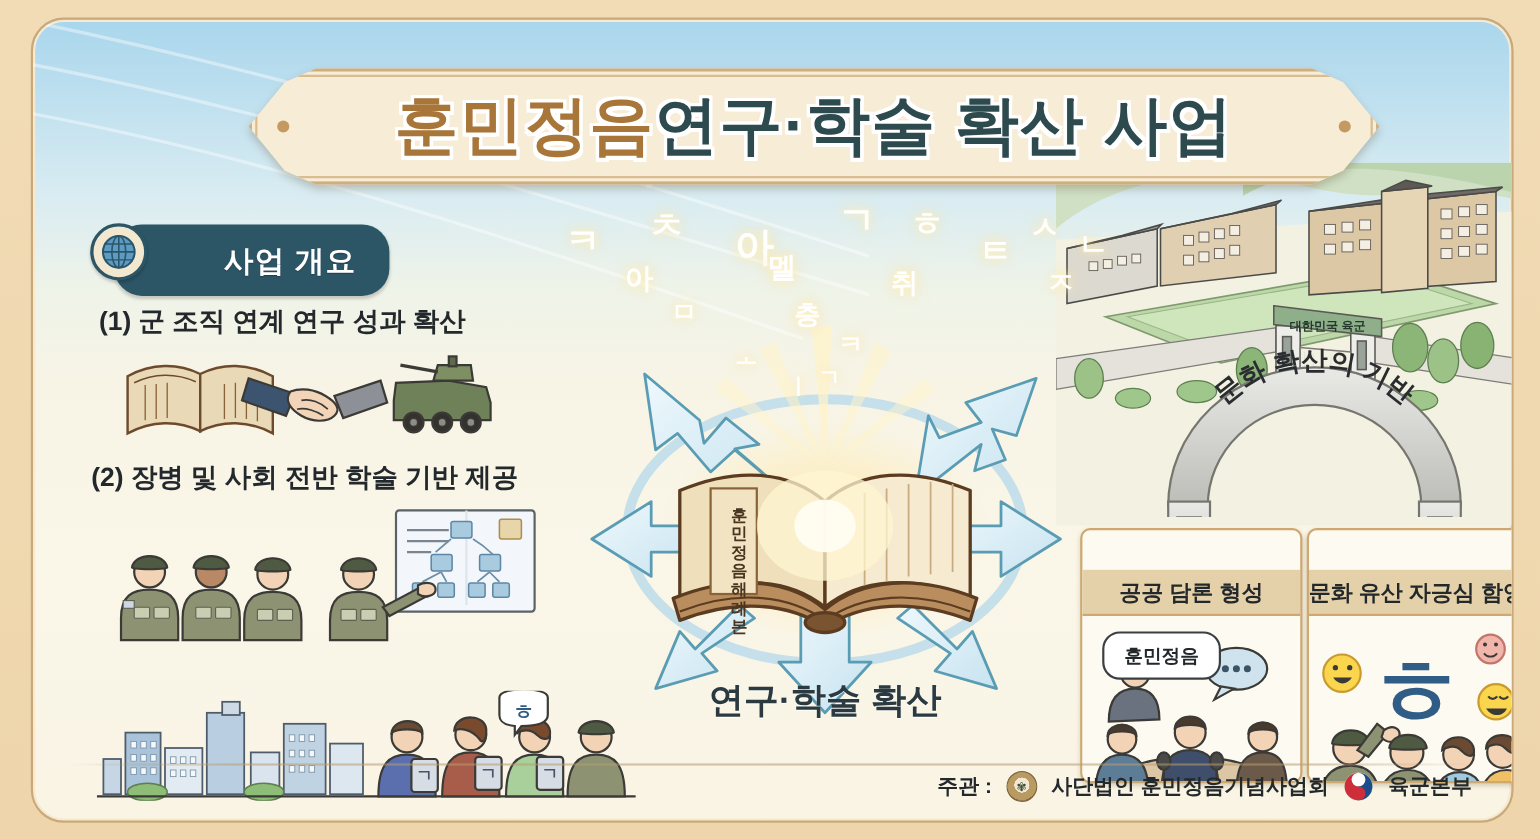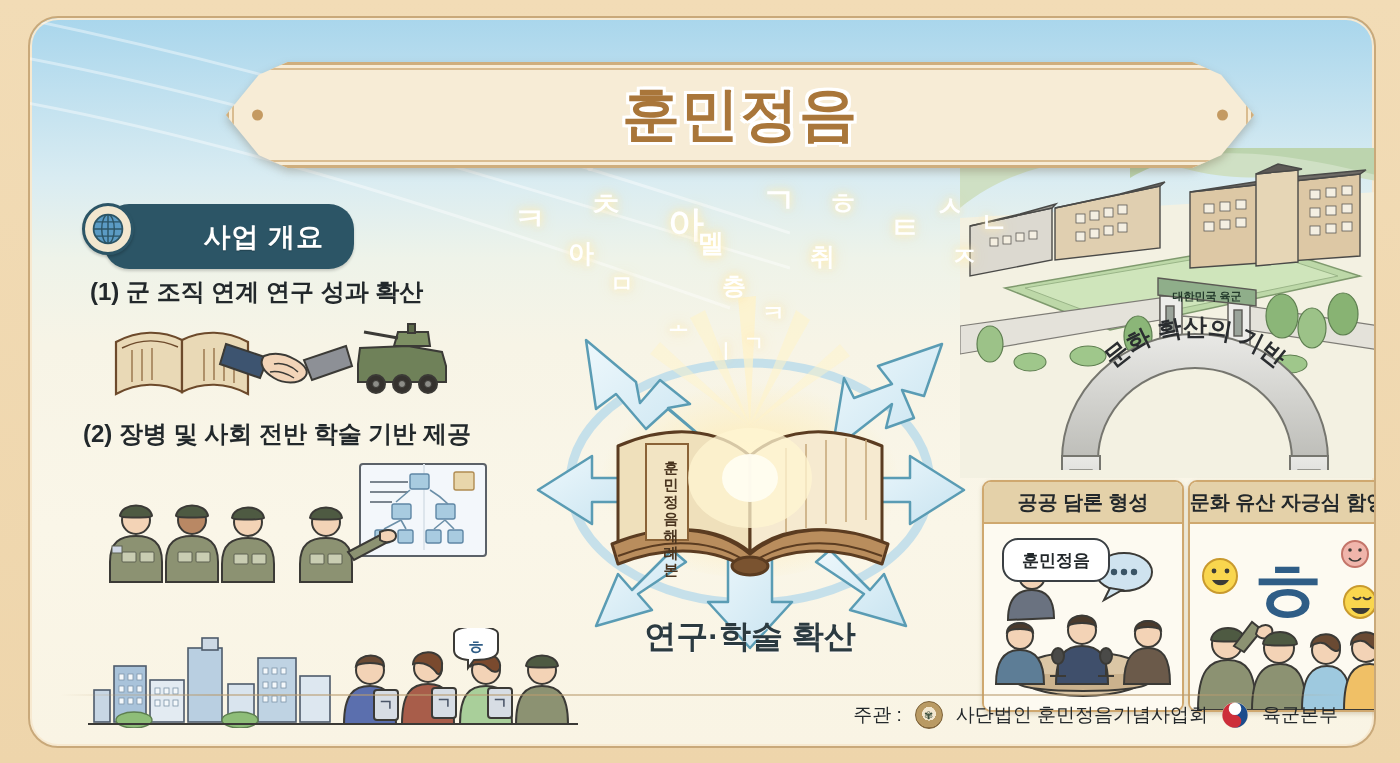--- a/index.html
+++ b/index.html
@@ -112,33 +112,33 @@
   .card{
     position:absolute;top:462px;width:196px;height:228px;
     background:#fdfaf1;border:2px solid #cfa86f;border-radius:9px;
     overflow:hidden;box-shadow:0 2px 4px rgba(120,95,55,.25);
   }
   .card.c1{left:952px;width:198px;}
   .card.c2{left:1158px;width:196px;}
   .card-head{
     height:40px;background:#e4d1a9;border-bottom:2px solid #cfa86f;
     display:flex;align-items:center;justify-content:center;
-    font-size:20px;font-weight:bold;color:#23282b;white-space:nowrap;
+    font-size:20px;font-weight:bold;color:#23282b;white-space:nowrap;margin-top:36px;
   }
   .card-body{position:relative;height:186px;background:#fdfaf1;}
   .bubble{
     position:absolute;background:#fff;border:2px solid #3a3f43;border-radius:16px;
     display:flex;align-items:center;justify-content:center;
     font-size:17px;font-weight:bold;color:#23282b;
   }
   
   .footer{
     position:absolute;right:36px;bottom:14px;height:34px;
     display:flex;align-items:center;gap:13px;
-    font-size:19px;font-weight:normal;color:#23282b;white-space:nowrap;
+    font-size:19px;font-weight:bold;color:#23282b;white-space:nowrap;
   }
   .emblem{
     width:26px;height:26px;border-radius:50%;
     background:radial-gradient(circle at 50% 45%,#f2e7cf 0 35%,#b99a63 36% 70%,#8c6f42 71% 100%);
     border:1px solid #7d6238;display:flex;align-items:center;justify-content:center;
     font-size:11px;color:#3b4f3c;
   }
   .taegeuk{width:28px;height:28px;}
   .divider{
     position:absolute;left:30px;right:30px;bottom:50px;height:2px;
@@ -261,20 +261,21 @@
         <textPath href="#archpath" startOffset="50%" text-anchor="middle">문화 확산의 기반</textPath>
       </text>
     </svg>
 
     <div class="title-wrap">
       <div class="plaque"></div>
       <div class="plaque-dot left"></div>
       <div class="plaque-dot right"></div>
       <div class="title-text">
           <span class="hl">훈민정음</span>
+          <span> 연구·학술 확산 사업</span>
       </div>
     </div>
 
     <div class="badge">
       <div class="badge-pill">
         <span class="badge-label">사업 개요</span>
       </div>
       <div class="globe">
         <svg viewBox="0 0 40 40" width="36" height="36">
           <circle cx="20" cy="20" r="16" fill="#5b9bc4" stroke="#2c5566" stroke-width="2"></circle>

